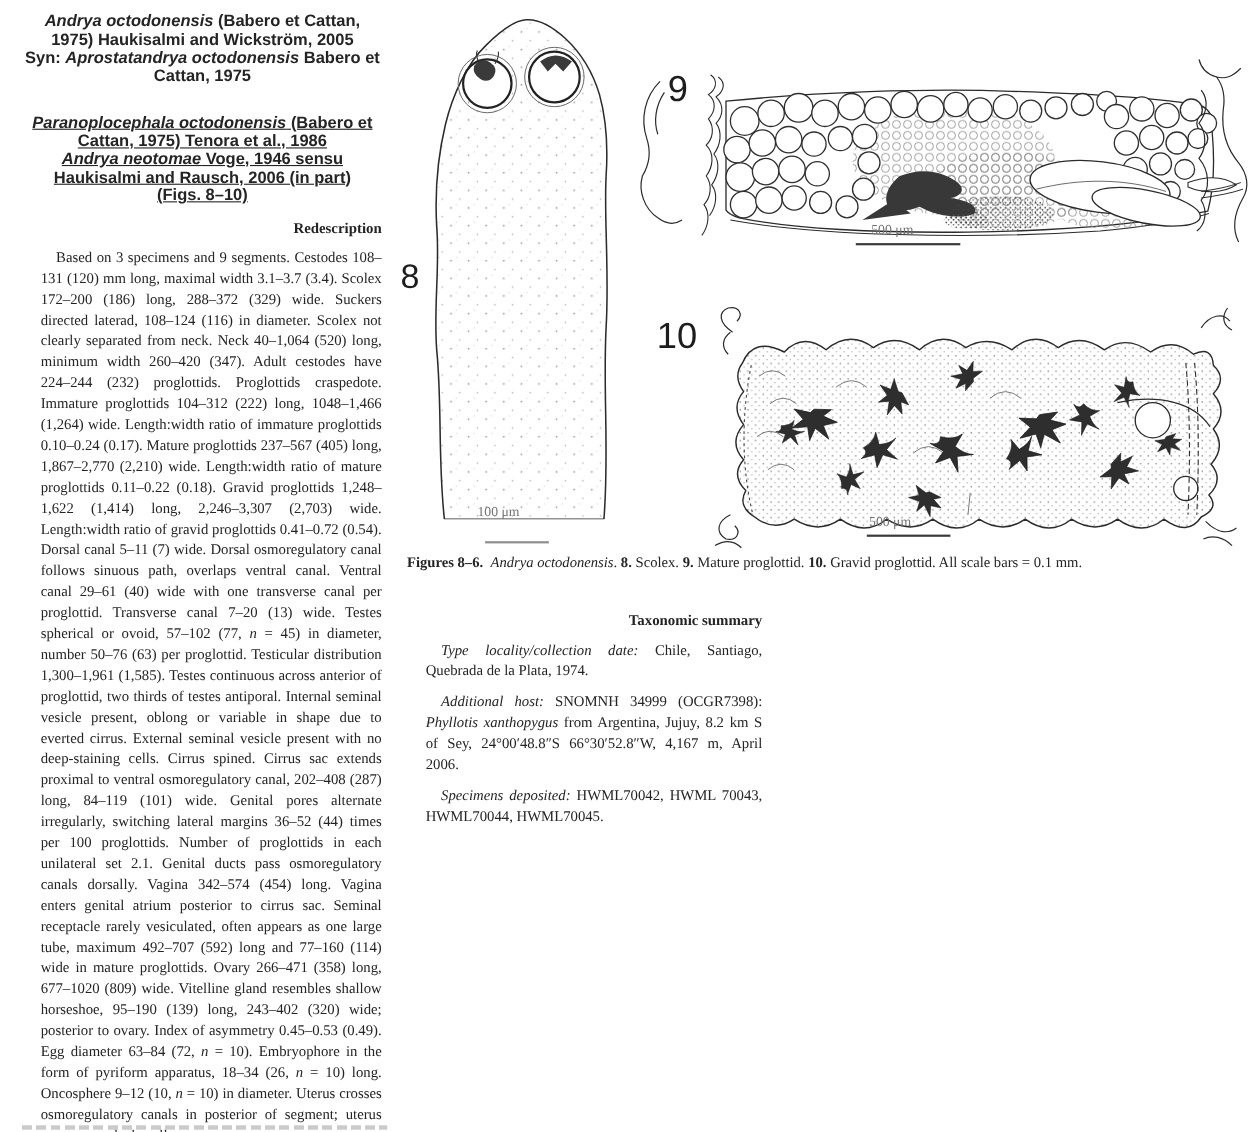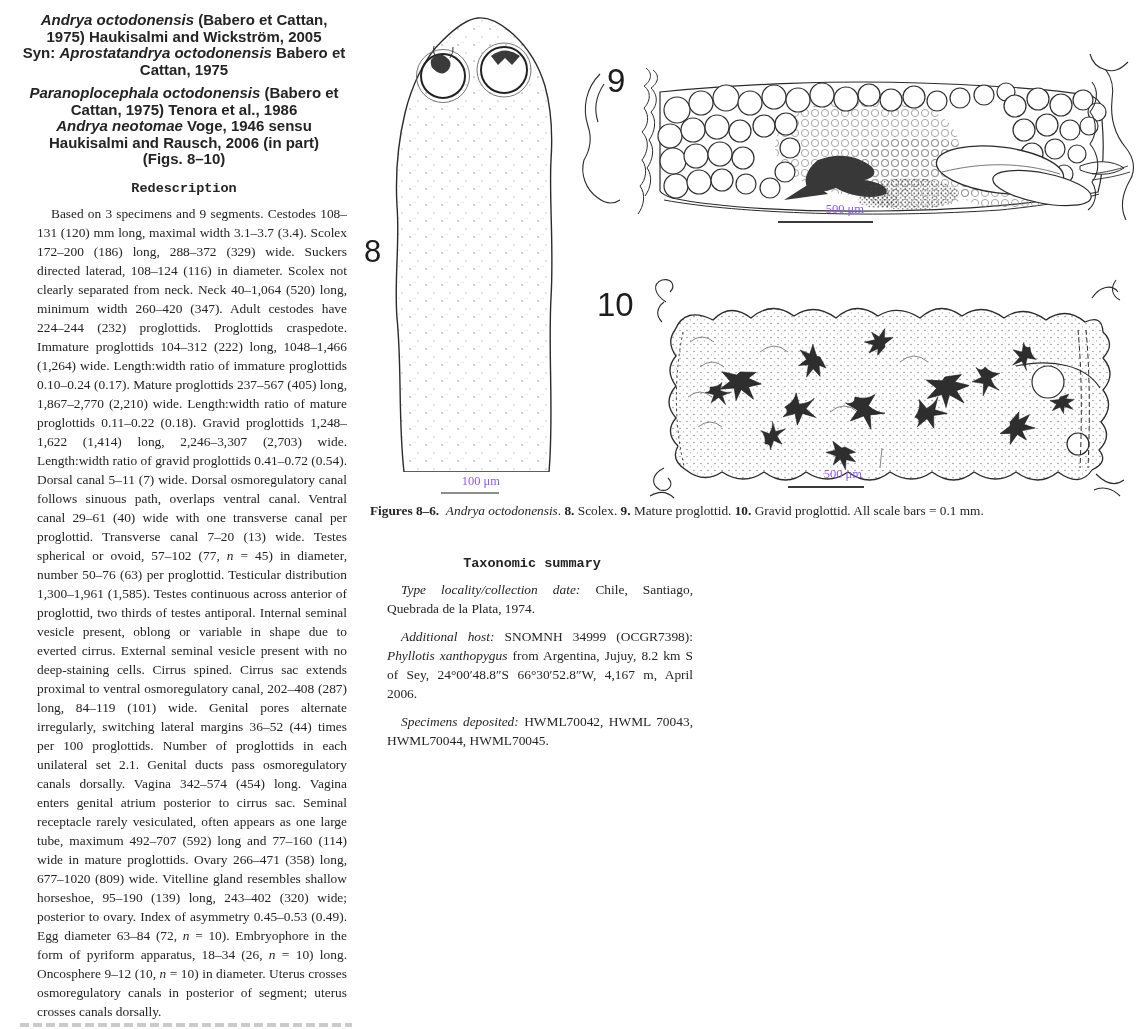--- a/index.html
+++ b/index.html
@@ -4,37 +4,37 @@
 <style>
   html,body{margin:0;padding:0;background:#fff;}
   #page{position:relative;width:1143px;height:1029px;background:#ffffff;overflow:hidden;
         color:#242424;font-family:"Liberation Serif","DejaVu Serif",serif;}
   .abs{position:absolute;}
   
   #left-col{left:21px;top:12px;width:326px;}
   .syn-block{font-family:"Liberation Sans","DejaVu Sans",sans-serif;font-weight:bold;
              font-size:15px;line-height:16.5px;text-align:center;margin:0;}
   .syn-block p{margin:0;}
-  #syn-block-2{margin-top:7px;}
-  .section-head{font-family:Liberation Mono, monospace;font-weight:bold;
-                font-size:13.5px;margin:13px 0 0 0;text-align:center;}
+  #syn-block-2{margin-top:26px;text-decoration:underline;}
+  .section-head{font-family:Liberation Serif, serif;font-weight:bold;
+                font-size:13.5px;margin:13px 0 0 0;text-align:right;}
   .body-par{font-size:13.4px;line-height:19px;text-align:justify;margin:8px 0 0 16px;}
   .indent{text-indent:14px;}
   #redesc-para2{margin-top:11px;}
   .seg-i{font-style:italic;}
   .seg-b{font-weight:bold;}
   
   .fig-num{position:absolute;font-family:"Liberation Sans","DejaVu Sans",sans-serif;
            color:#1d1d1d;}
   #fig8-num{left:364px;top:234px;font-size:31px;}
   #fig9-num{left:607px;top:62px;font-size:33px;}
   #fig10-num{left:597px;top:286px;font-size:33px;}
-  .scale-label{position:absolute;font-size:12.5px;text-align:right;color:#8b5cf6;}
+  .scale-label{position:absolute;font-size:12.5px;text-align:left;color:#737373;}
   .scale-line{position:absolute;height:2px;background:#555;}
-  #sb8-label{left:434px;top:474px;width:66px;}
+  #sb8-label{left:434px;top:458px;width:66px;}
   #sb8-line{left:441px;top:492px;width:58px;background:#8d8d8d;}
   #sb9-label{left:792px;top:202px;width:72px;}
   #sb9-line{left:778px;top:221px;width:95px;background:#3a3a3a;}
   #sb10-label{left:790px;top:467px;width:72px;}
   #sb10-line{left:788px;top:486px;width:76px;background:#3a3a3a;}
   svg{display:block;}
   
   #fig-caption{left:370px;top:502px;width:772px;font-size:13.3px;line-height:17px;}
   #tax-block{left:371px;top:556px;width:322px;}
   #tax-block .body-par{margin-top:9px;}

